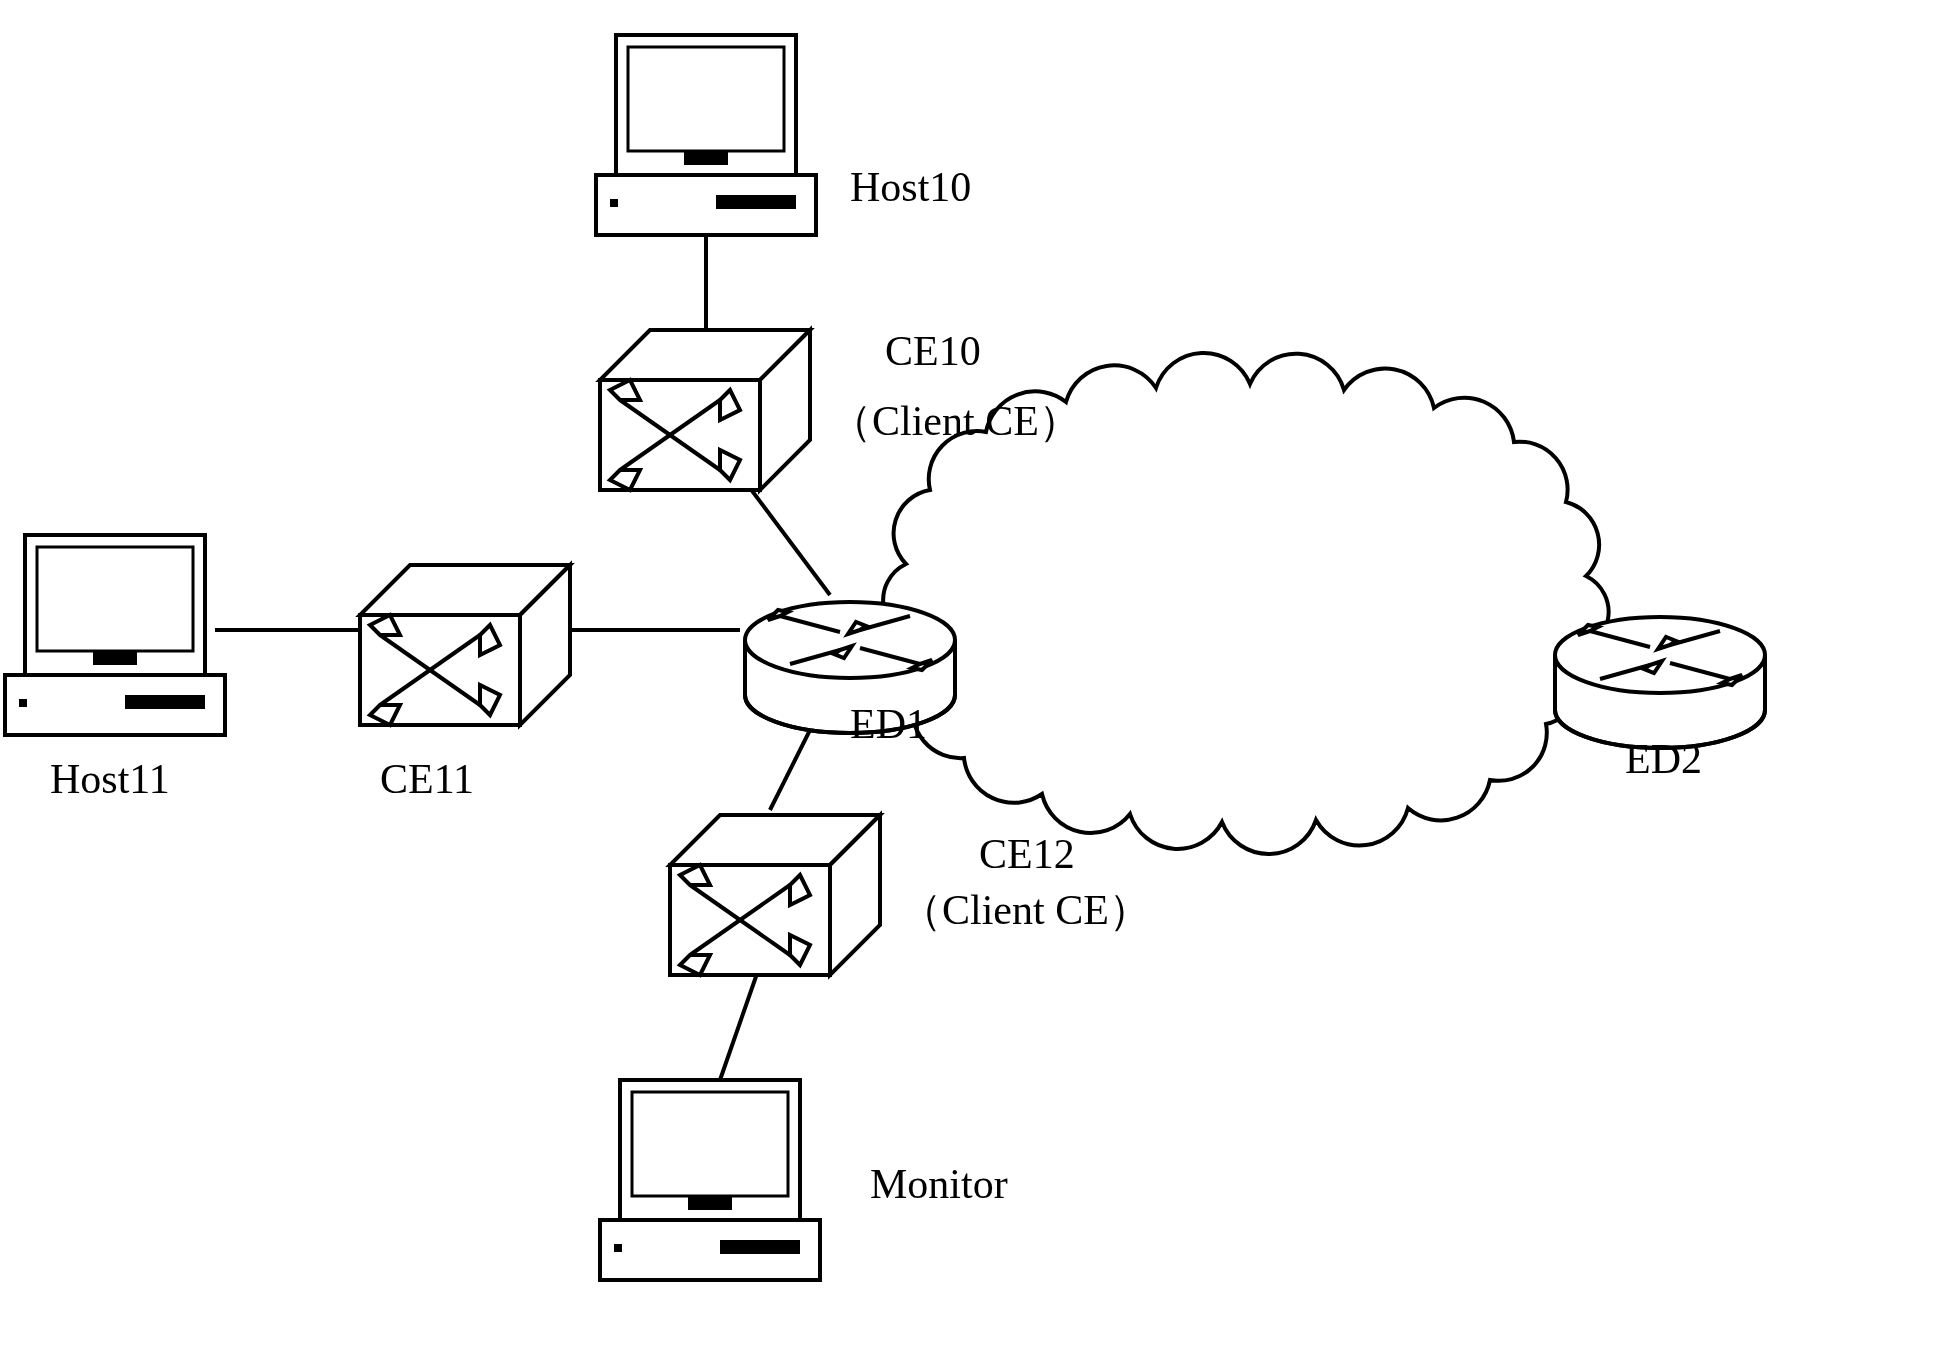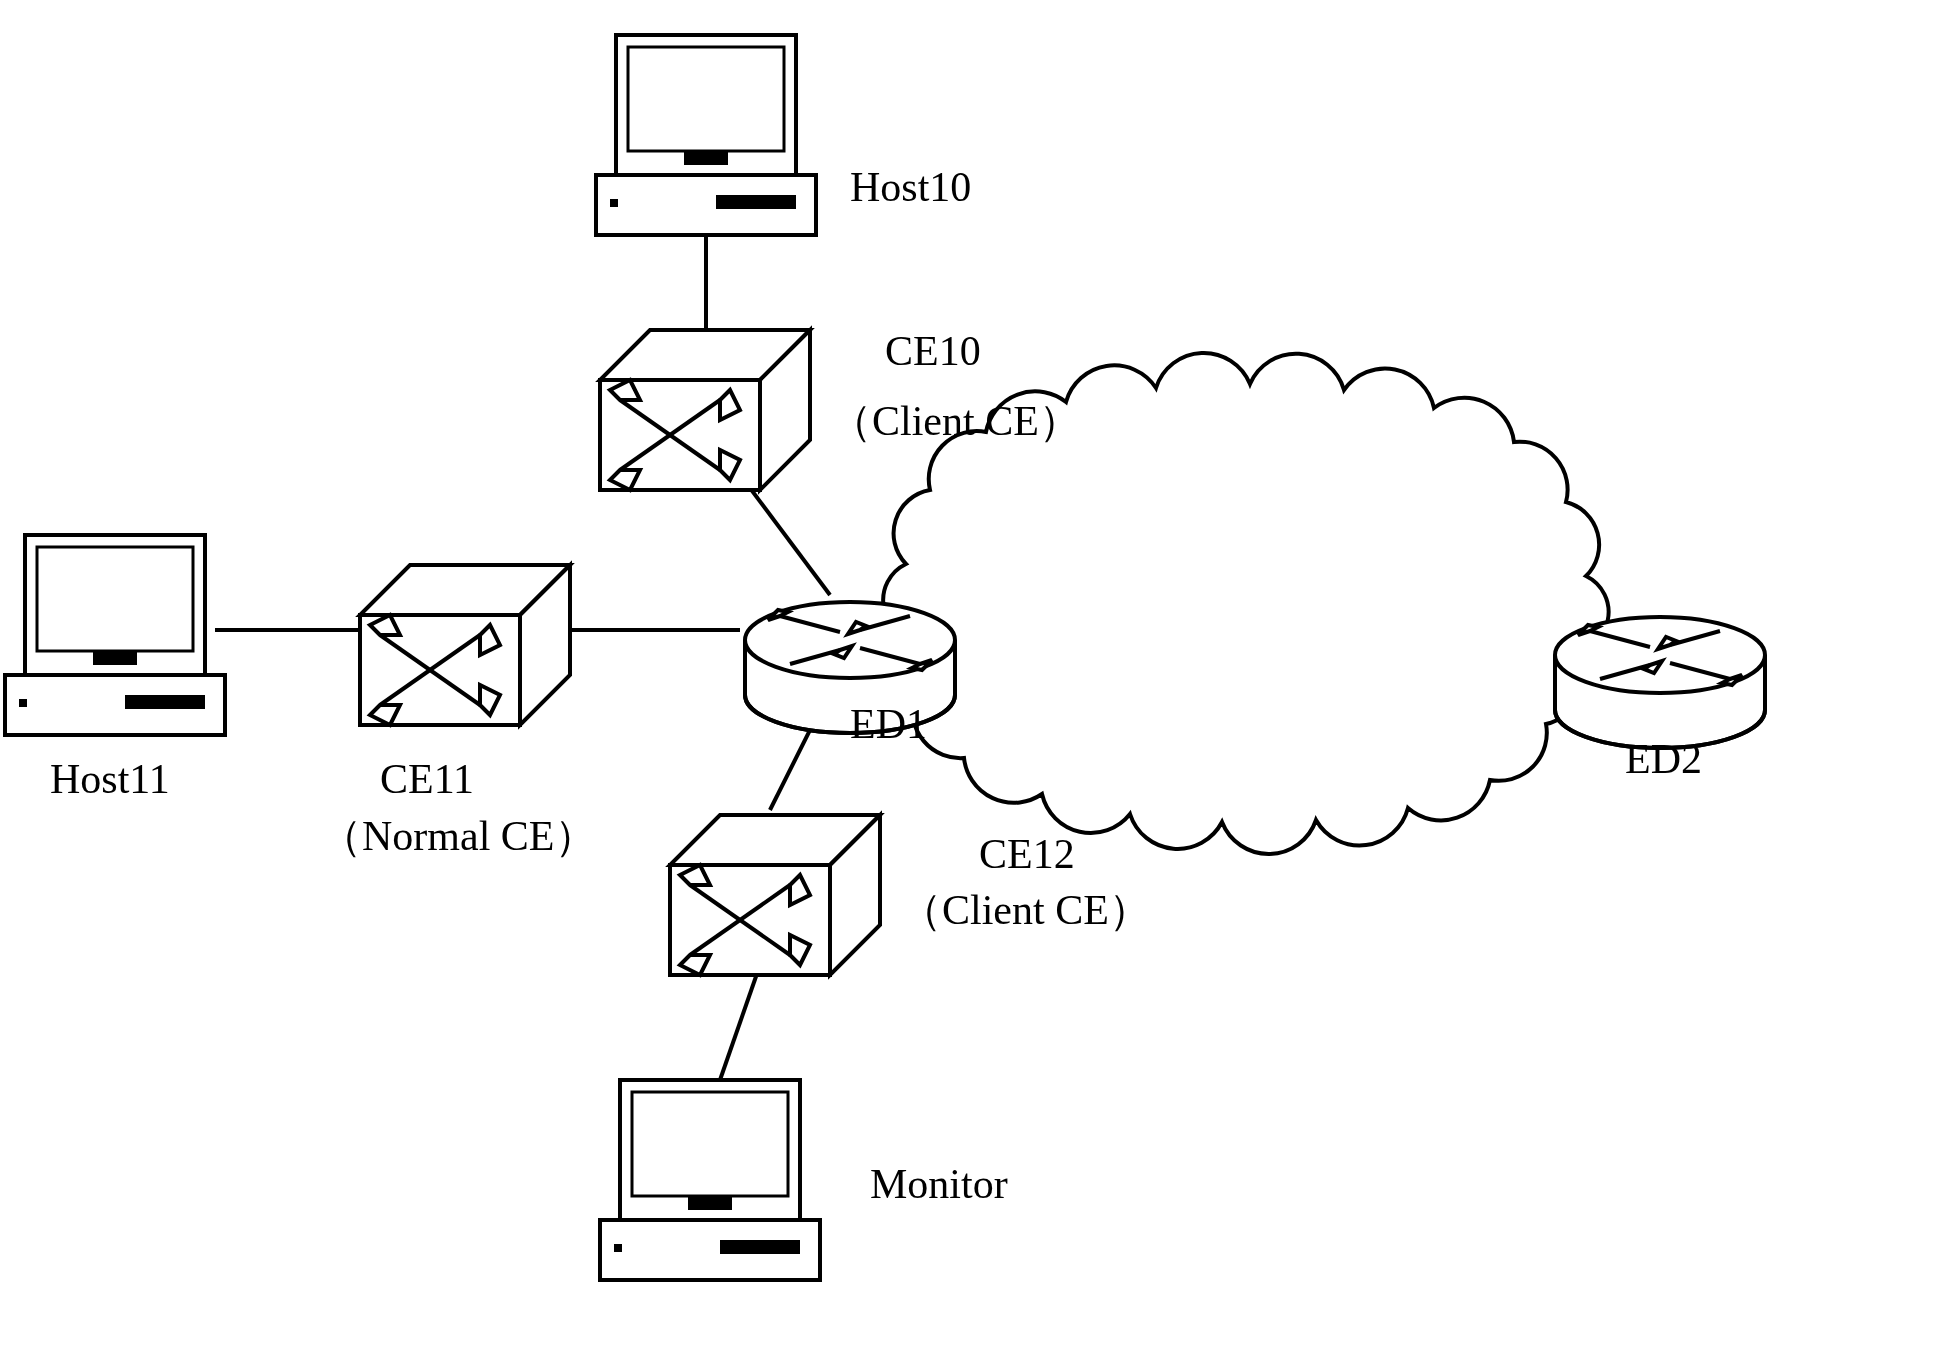--- a/index.html
+++ b/index.html
@@ -159,21 +159,20 @@
   </svg>
 
   <div class="label" style="left:850px; top:115px;margin-top:48px;">Host10</div>
 
   <div class="label" style="left:870px; top:327px;margin-left:15px;">CE10</div>
   <div class="label" style="left:830px; top:393px;">（Client CE）</div>
 
   <div class="label" style="left:50px; top:755px;">Host11</div>
 
   <div class="label" style="left:380px; top:755px;">CE11</div>
-  <div class="label" style="left:320px; top:808px;">（Normal CE）</div>
 
   <div class="label" style="left:850px; top:700px;">ED1</div>
 
   <div class="label" style="left:1625px; top:735px;">ED2</div>
 
   <div class="label" style="left:963px; top:830px;margin-left:16px;">CE12</div>
   <div class="label" style="left:900px; top:882px;">（Client CE）</div>
 
   <div class="label" style="left:870px; top:1160px;">Monitor</div>
 

